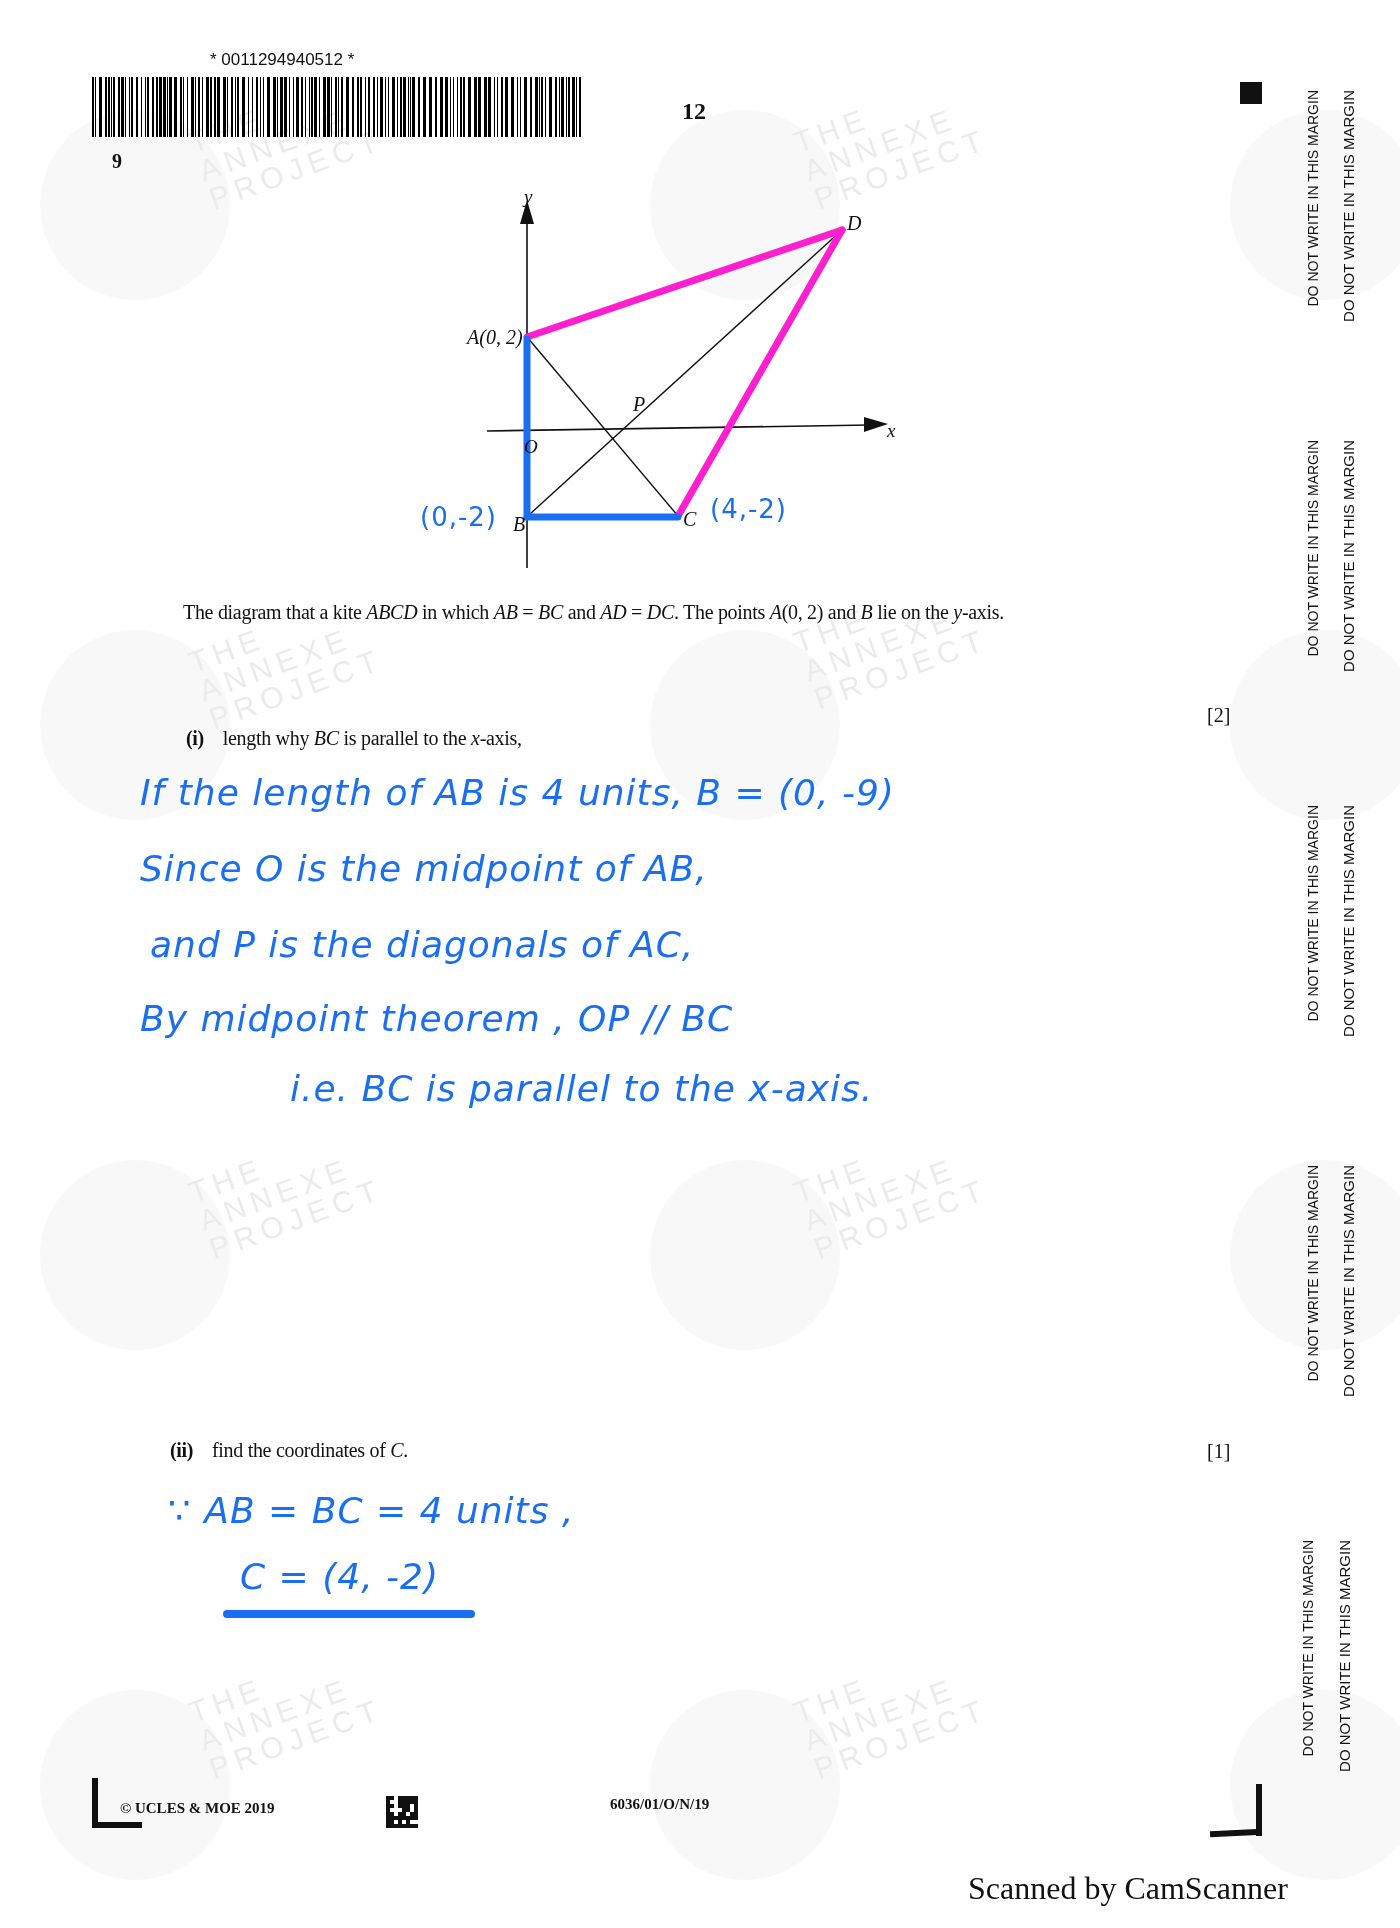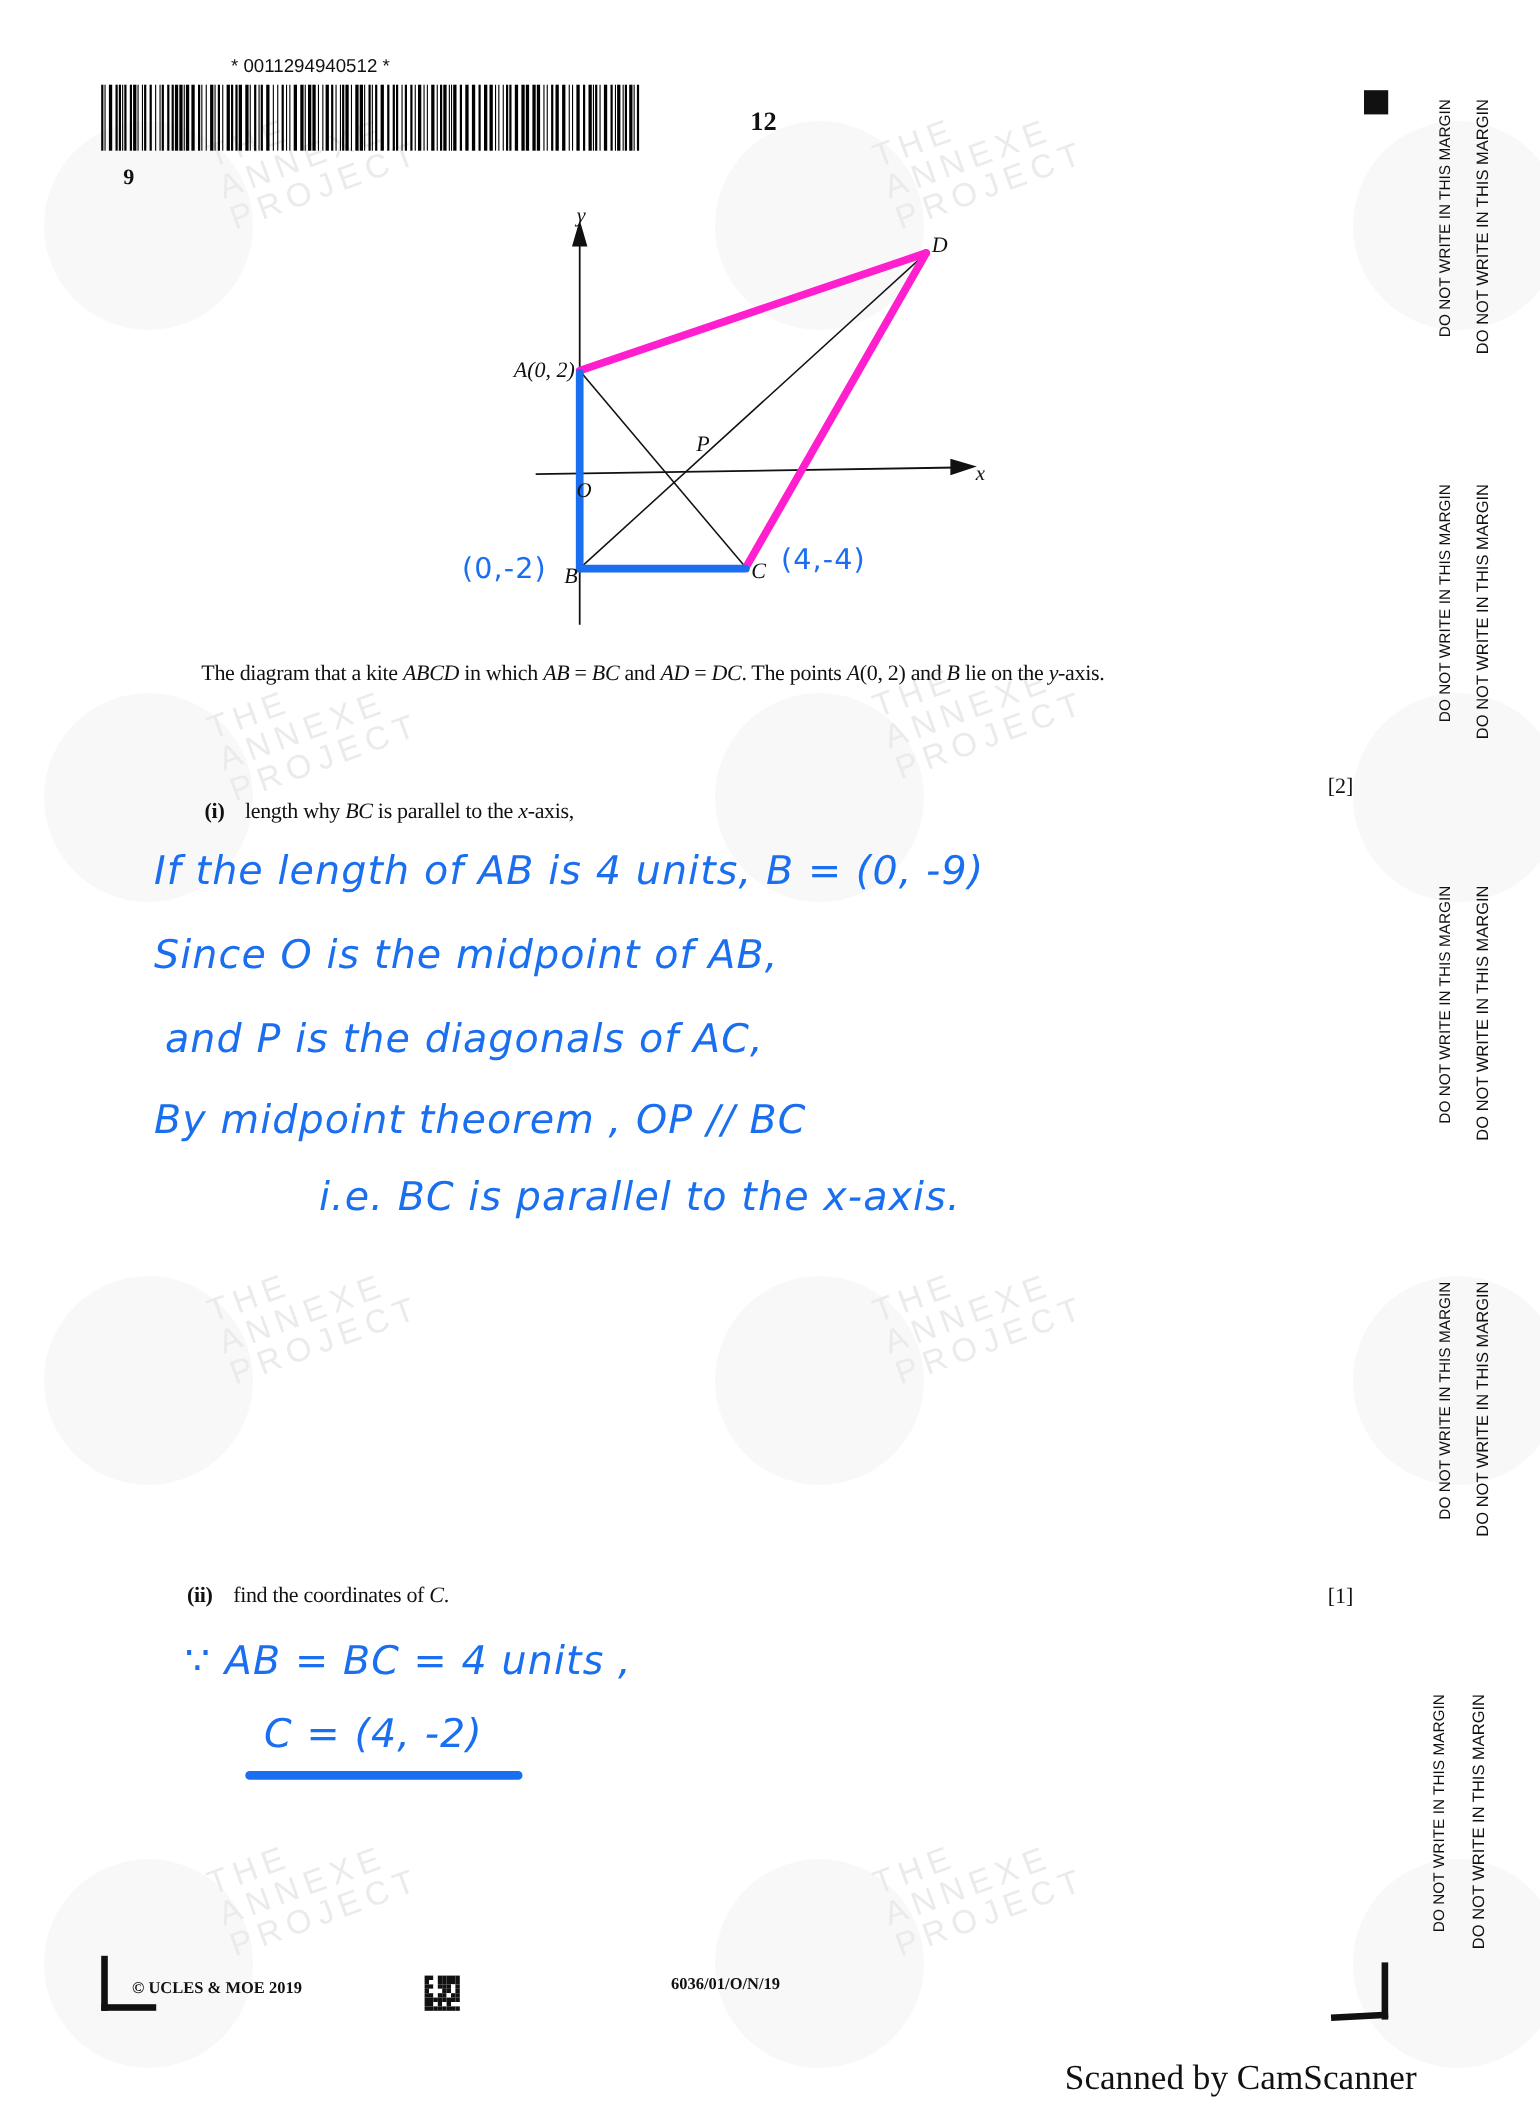--- a/index.html
+++ b/index.html
@@ -238,21 +238,21 @@
 
 <div class="abs" style="left:524px;top:186px;font-style:italic;font-size:19px;">y</div>
 <div class="abs" style="left:887px;top:420px;font-style:italic;font-size:19px;">x</div>
 <div class="abs" style="left:524px;top:436px;font-style:italic;font-size:19px;">O</div>
 <div class="abs" style="left:467px;top:326px;font-size:20px;"><i>A(0, 2)</i></div>
 <div class="abs" style="left:513px;top:513px;font-style:italic;font-size:20px;">B</div>
 <div class="abs" style="left:683px;top:508px;font-style:italic;font-size:20px;">C</div>
 <div class="abs" style="left:847px;top:212px;font-style:italic;font-size:20px;">D</div>
 <div class="abs" style="left:633px;top:393px;font-style:italic;font-size:20px;">P</div>
 <div class="abs hand" style="left:420px;top:502px;font-size:26px;font-style:normal;">(0,-2)</div>
-<div class="abs hand" style="left:710px;top:494px;font-size:26px;font-style:normal;">(4,-4)</div>
+<div class="abs hand" style="left:710px;top:494px;font-size:26px;font-style:normal;">(4,-2)</div>
 
 <div class="abs printed" style="left:183px;top:598px;width:1080px;">
   <div id="intro1"><span>The diagram that a kite </span><i>ABCD</i><span> in which </span><i>AB</i><span> = </span><i>BC</i><span> and </span><i>AD</i><span> = </span><i>DC</i><span>. The points </span><i>A</i><span>(0, 2) and </span><i>B</i><span> lie on the </span><i>y</i><span>-axis.</span></div>
 </div>
 
 <div class="abs printed" style="left:186px;top:724px;">
   <b>(i)</b>
   <span style="margin-left:14px;" id="parti"><span>length why </span><i>BC</i><span> is parallel to the </span><i>x</i><span>-axis,</span></span>
 </div>
 <div class="abs marks" style="left:1207px;top:704px;">[2]</div>

